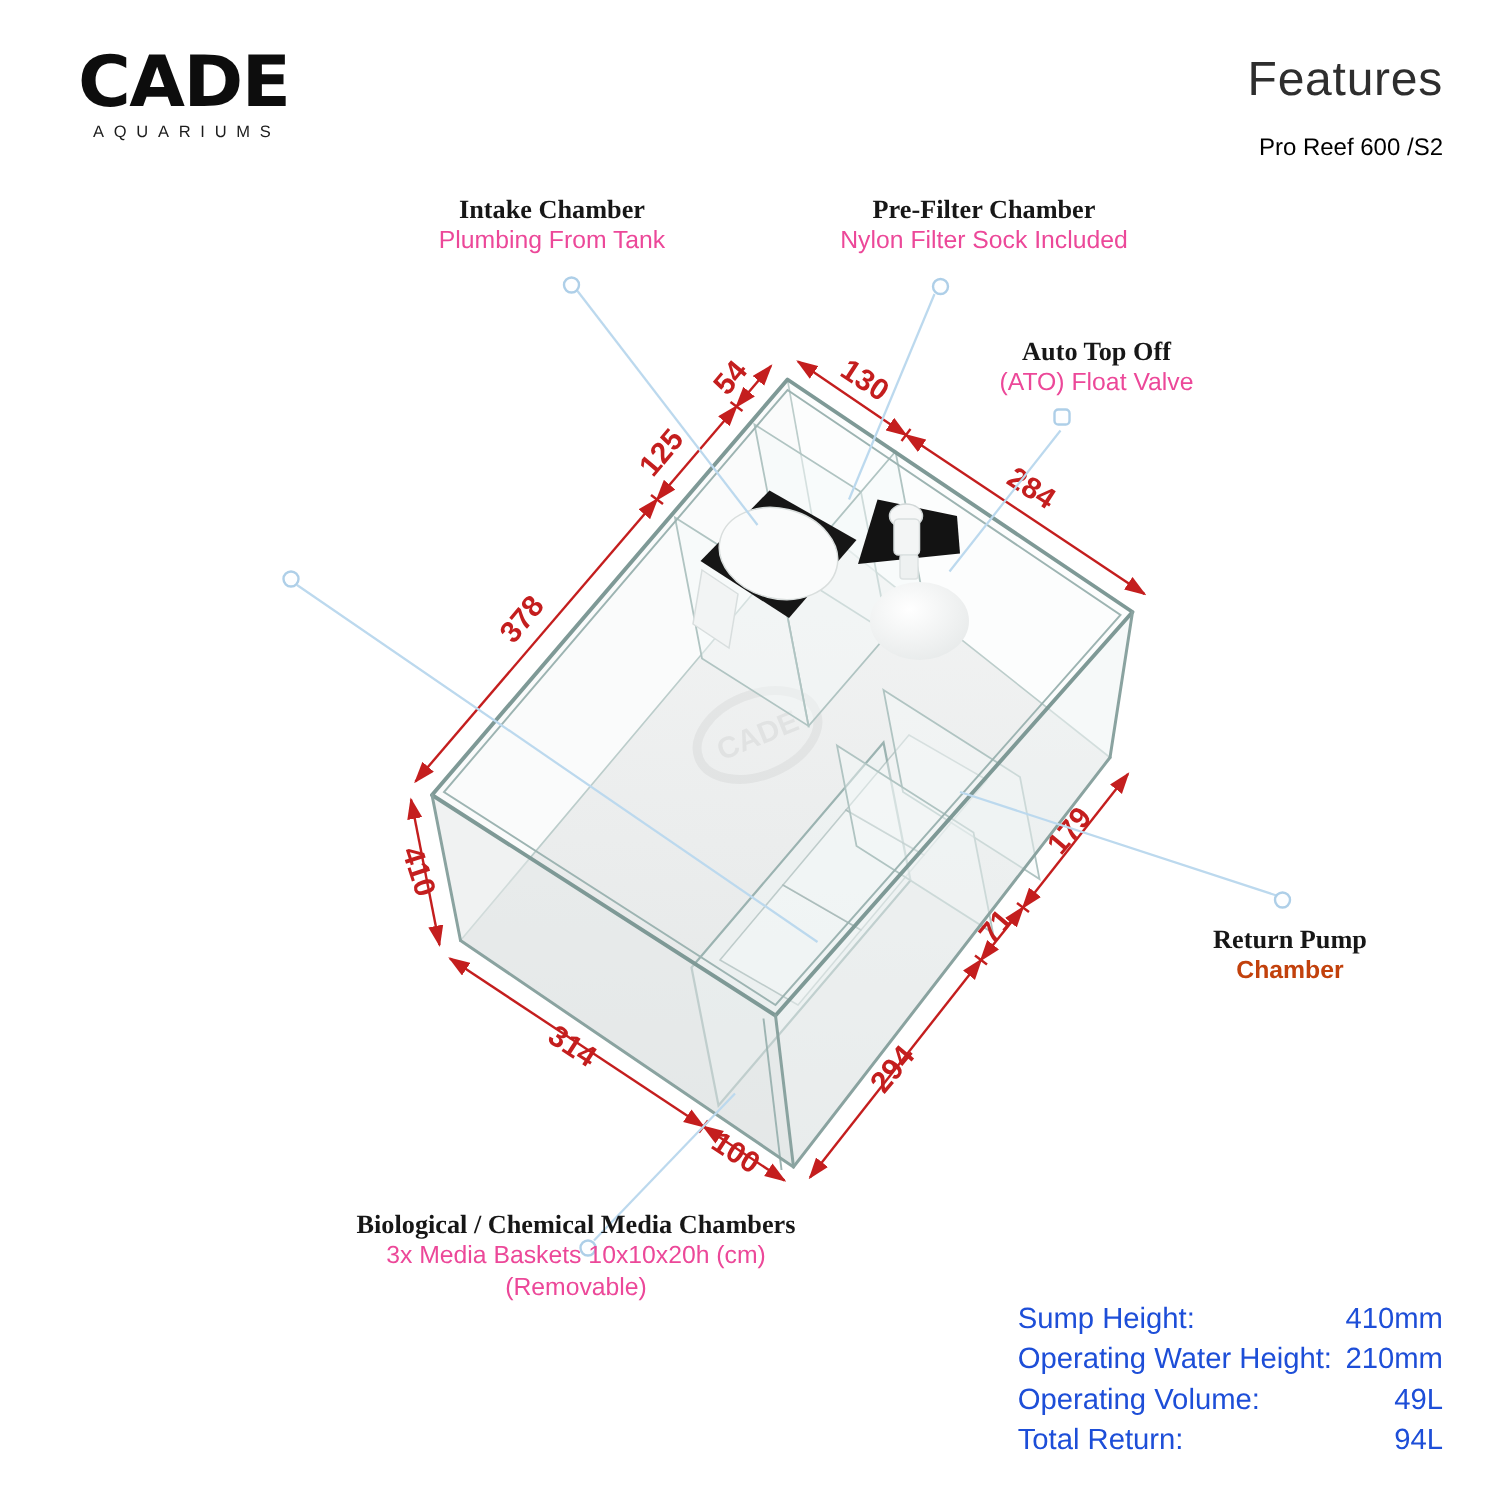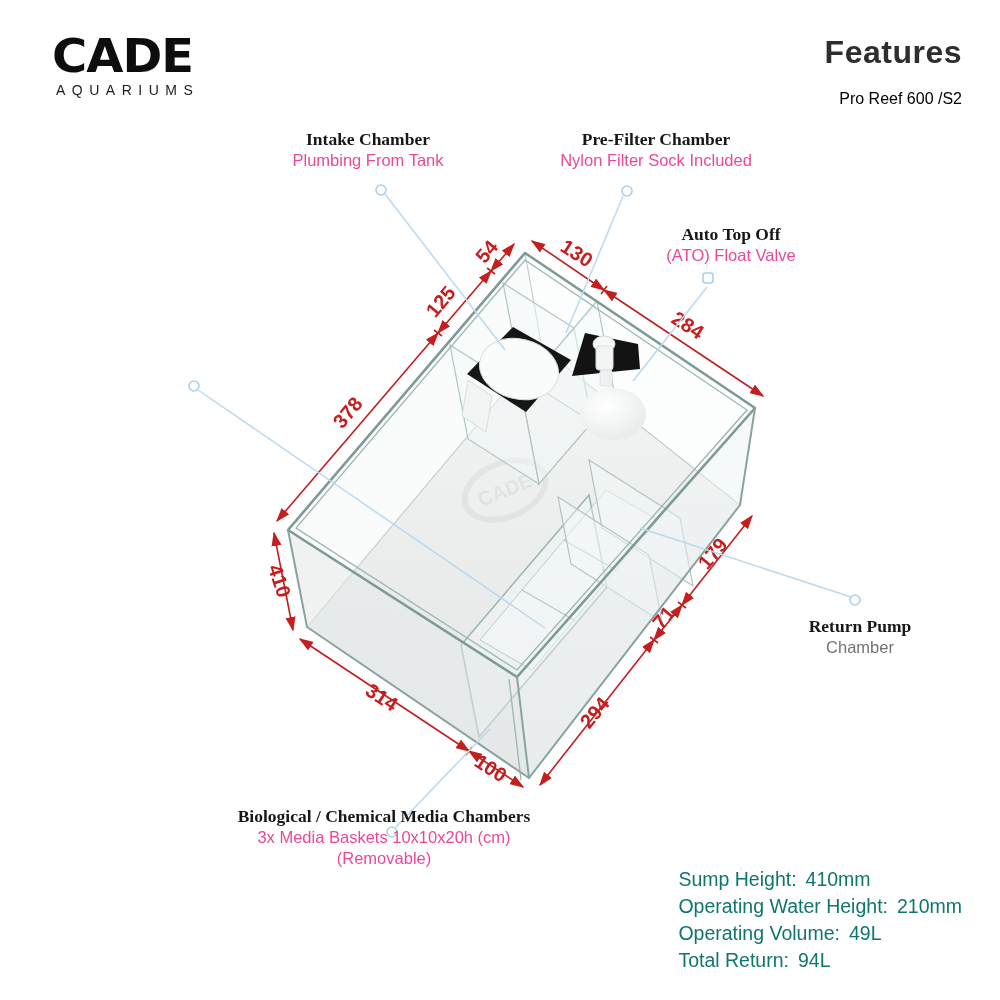--- a/index.html
+++ b/index.html
@@ -4,34 +4,34 @@
 <style>
   html,body{margin:0;padding:0;background:#fff;}
   .stage{position:relative;width:1000px;height:1000px;background:#fff;overflow:hidden;
          font-family:"Liberation Sans",sans-serif;}
   .stage svg{position:absolute;left:0;top:0;}
 
   
   .logo{position:absolute;left:52px;top:30px;color:#0d0d0d;}
   .logo .mark{font-size:48px;font-weight:900;letter-spacing:-1px;line-height:50px;
               transform:scaleY(0.98);font-family:"DejaVu Sans","Liberation Sans",sans-serif;}
-  .logo .tag{font-size:14px;letter-spacing:6.5px;color:#1c1c1c;margin:2px 0 0 4px;font-weight:500;}
+  .logo .tag{font-size:11px;letter-spacing:6.5px;color:#1c1c1c;margin:2px 0 0 4px;font-weight:500;text-align:center;}
   .masthead{position:absolute;right:38px;top:34px;text-align:right;}
-  .masthead .title{font-size:32px;font-weight:700;color:#2e2e2e;letter-spacing:.5px;line-height:36px;}
+  .masthead .title{font-size:32px;font-weight:400;color:#2e2e2e;letter-spacing:.5px;line-height:36px;}
   .masthead .sub{font-size:16px;color:#000000;margin-top:20px;}
 
   
   .callout{position:absolute;transform:translateX(-50%);text-align:center;white-space:nowrap;}
   .callout .t{font-size:17.5px;font-weight:bold;color:#171717;line-height:21px;font-family:Liberation Serif, serif;}
   .callout .s{font-size:16.5px;color:#ec4899;line-height:21px;}
-  .callout .s.bold{font-weight:normal;color:#737373;}
+  .callout .s.bold{font-weight:bold;color:#c2410c;}
 
   
   .specs{position:absolute;right:38px;top:866px;text-align:right;}
-  .spec-row{display:flex;justify-content:flex-start;font-size:19.5px;color:#0f766e;line-height:27px;}
+  .spec-row{display:flex;justify-content:space-between;font-size:19.5px;color:#1d4ed8;line-height:27px;}
   .spec-value{margin-left:9px;}
 
   
   .edge-outer{stroke:#7e9996;stroke-width:2.6;fill:none;stroke-linejoin:round;stroke-linecap:round;}
   .edge-mid{stroke:#8aa3a0;stroke-width:2;fill:none;stroke-linecap:round;}
   .edge-inner{stroke:#9db4b2;stroke-width:1.3;fill:none;}
   .edge-light{stroke:#bccdcb;stroke-width:1.1;fill:none;}
   .glass{fill:rgba(244,248,248,0.45);stroke:#b0c4c2;stroke-width:1.2;}
   .glass-strong{fill:rgba(240,245,245,0.5);stroke:#9bb3b1;stroke-width:1.5;}
   .basket{fill:rgba(250,252,252,0.35);stroke:rgba(150,172,170,0.55);stroke-width:1;}

